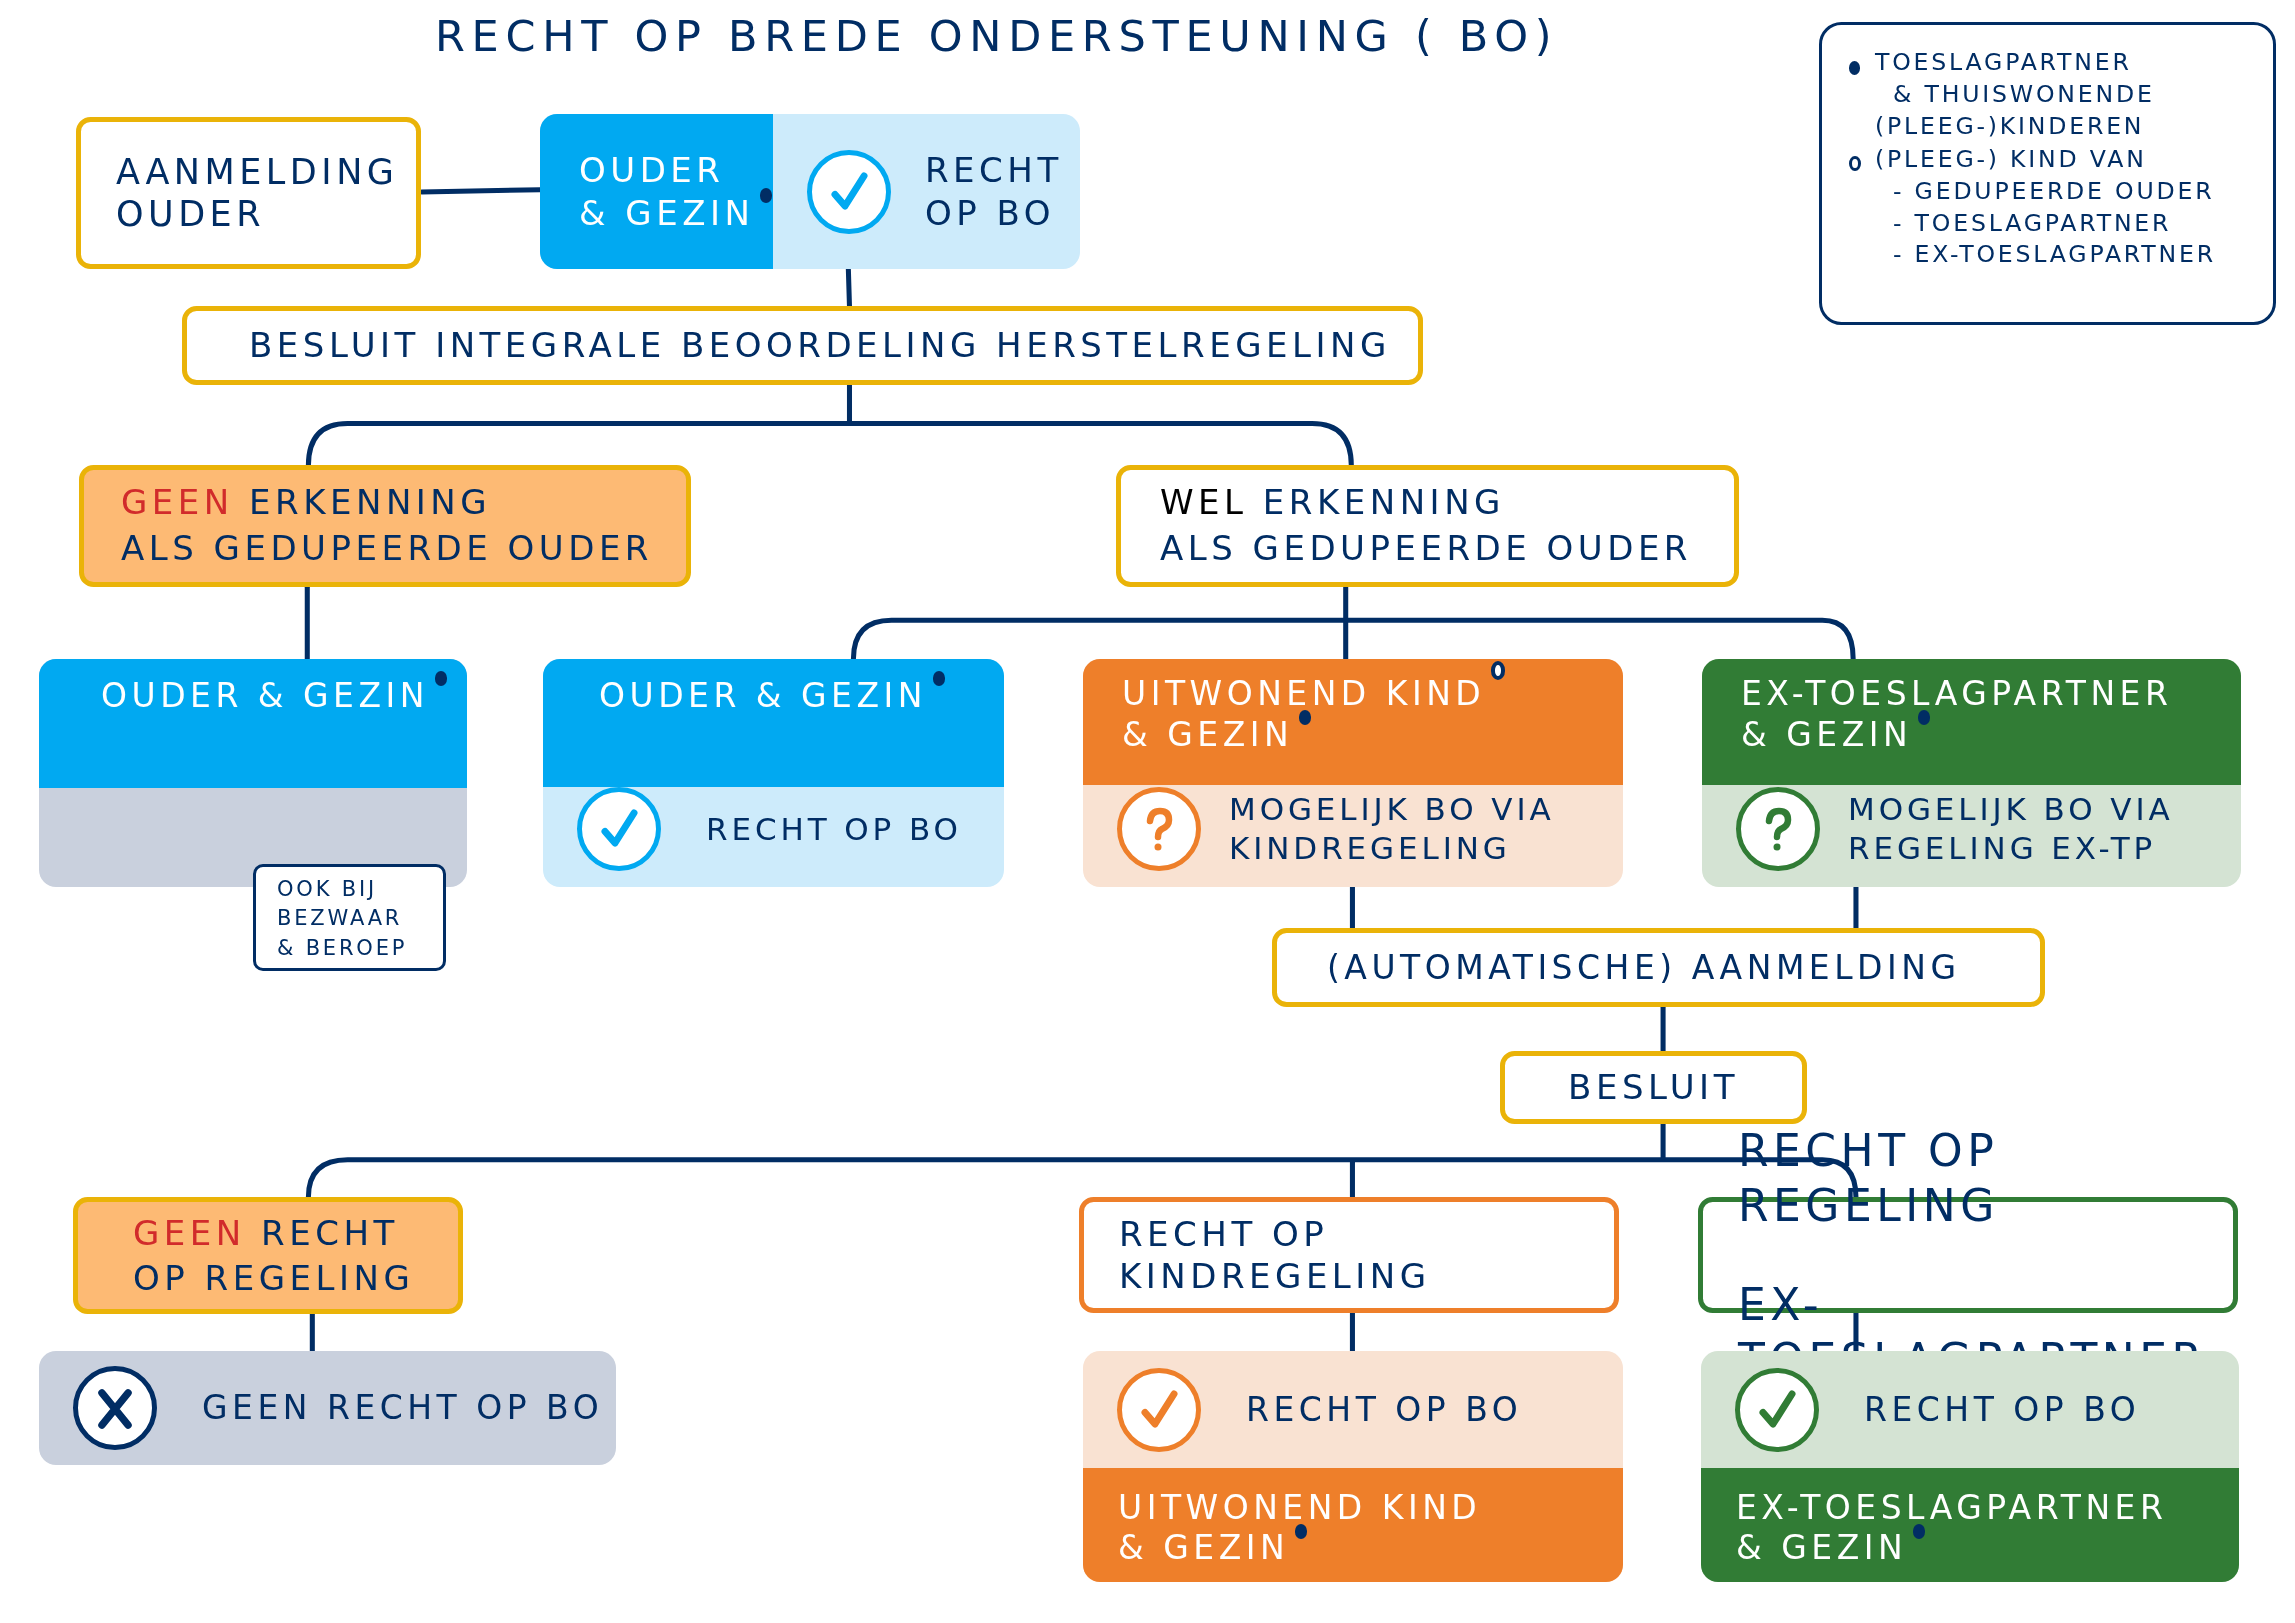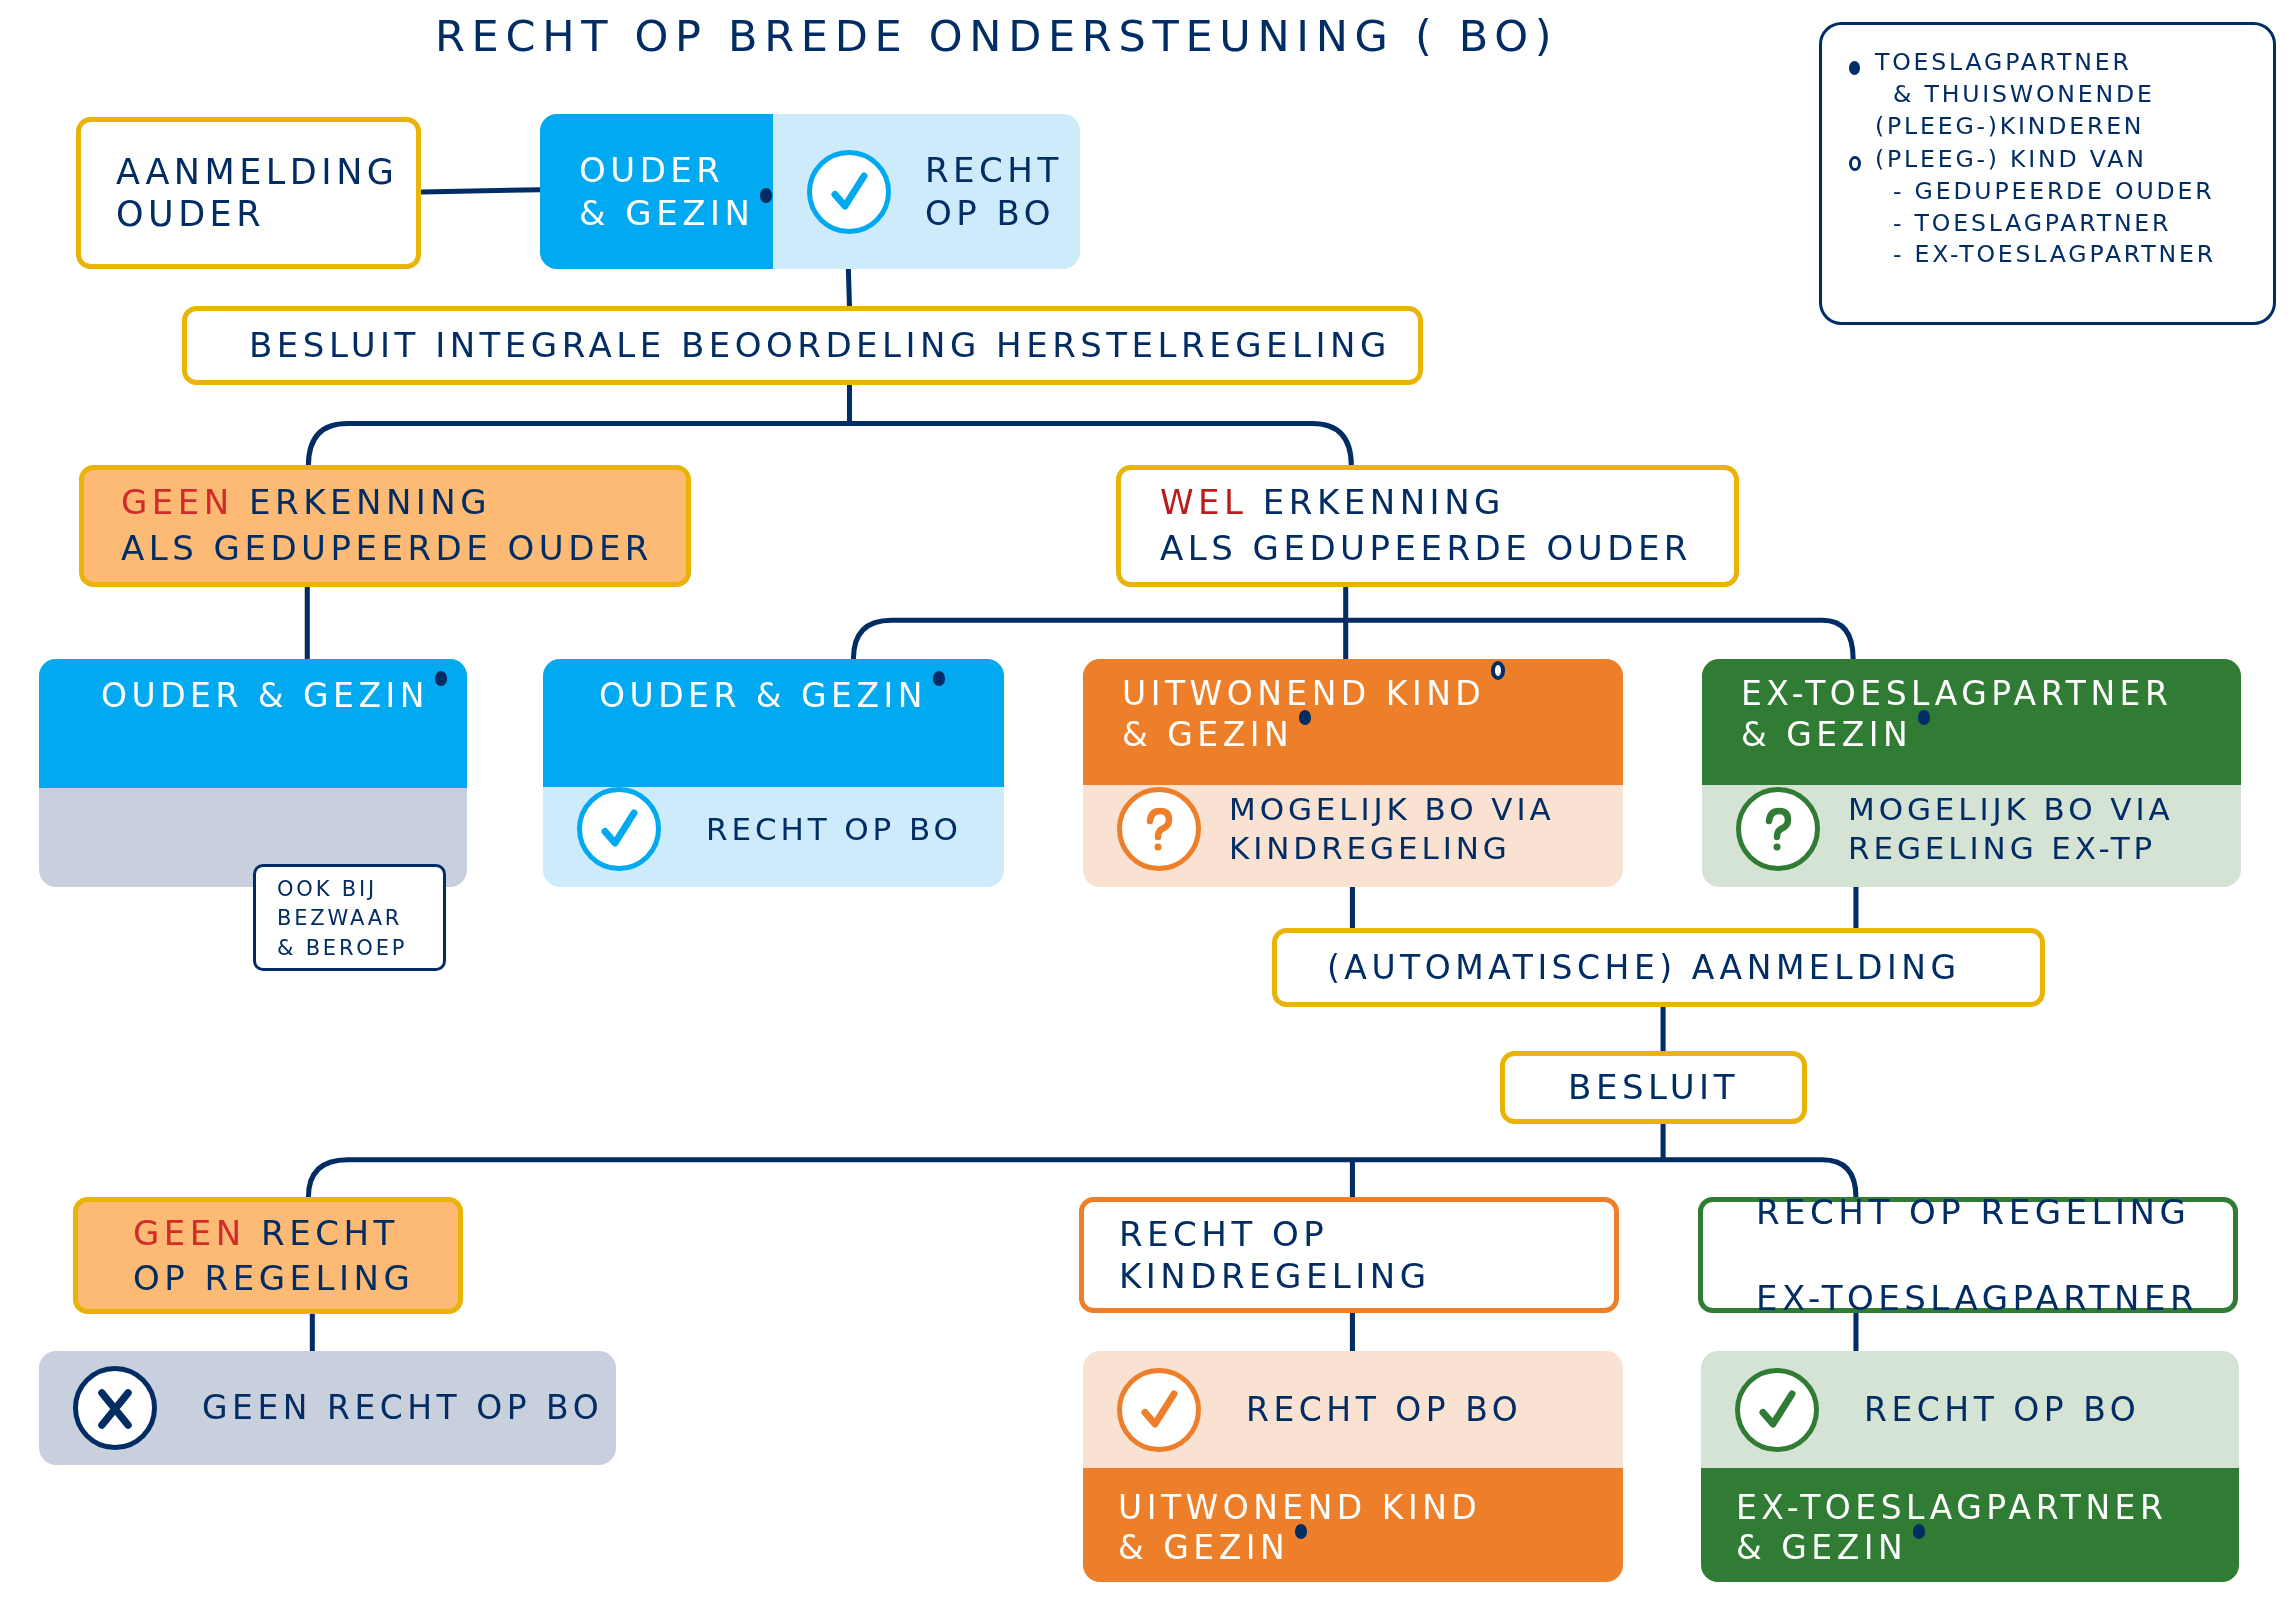--- a/index.html
+++ b/index.html
@@ -99,21 +99,21 @@
 
 <div class="abs outline grey txt" style="left:79px;top:465px;width:612px;height:122px;">
   <div class="node-text" style="padding-left:37px;font-size:34px;line-height:1.35;">
     <div><span style="color:#d12b2b;">Geen</span><span> erkenning</span></div>
     <div>als gedupeerde ouder</div>
   </div>
 </div>
 
 <div class="abs outline txt" style="left:1116px;top:465px;width:623px;height:122px;">
   <div class="node-text" style="padding-left:39px;font-size:34px;line-height:1.35;">
-    <div><span style="color:#b91c1c;">Wel</span><span> erkenning</span></div>
+    <div><span style="color:#000000;">Wel</span><span> erkenning</span></div>
     <div>als gedupeerde ouder</div>
   </div>
 </div>
 
 <div class="abs card" style="left:39px;top:659px;width:428px;height:228px;background:#c9d0dd;">
   <div class="hdr txt" style="height:113px;background:#01a9f1;padding-left:62px;padding-top:15.7px;">
     <span>Ouder &amp; gezin</span><span class="dot"></span>
   </div>
 </div>
 
@@ -196,21 +196,21 @@
 </div>
 
 <div class="abs txt" style="left:1079px;top:1197px;width:540px;height:116px;border:5px solid #ee7f2a;border-radius:14.6px;background:#fff;">
   <div class="node-text" style="padding-left:35px;font-size:34px;line-height:1.25;">
     <div>Recht op</div>
     <div>kindregeling</div>
   </div>
 </div>
 
 <div class="abs txt" style="left:1698px;top:1197px;width:540px;height:116px;border:5px solid #317c35;border-radius:14.6px;background:#fff;">
-  <div class="node-text" style="padding-left:53px;font-size:34px;line-height:1.25;gap:44px;">
+  <div class="node-text" style="padding-left:35px;font-size:44px;line-height:1.25;gap:44px;">
     <div>Recht op regeling</div>
     <div>ex-toeslagpartner</div>
   </div>
 </div>
 
 <div class="abs card" style="left:1083px;top:1351px;width:540px;height:231px;background:#f9e2d2;">
   <div class="abs" style="left:0;right:0;top:0;height:117px;display:flex;align-items:center;">
     <div class="icon" style="border-color:#ee7f2a;">
       <svg viewBox="0 0 100 100">
           <path d="M22 55 L42 78 L80 18" fill="none" stroke="#ee7f2a" stroke-width="14" stroke-linecap="round" stroke-linejoin="round"></path>

